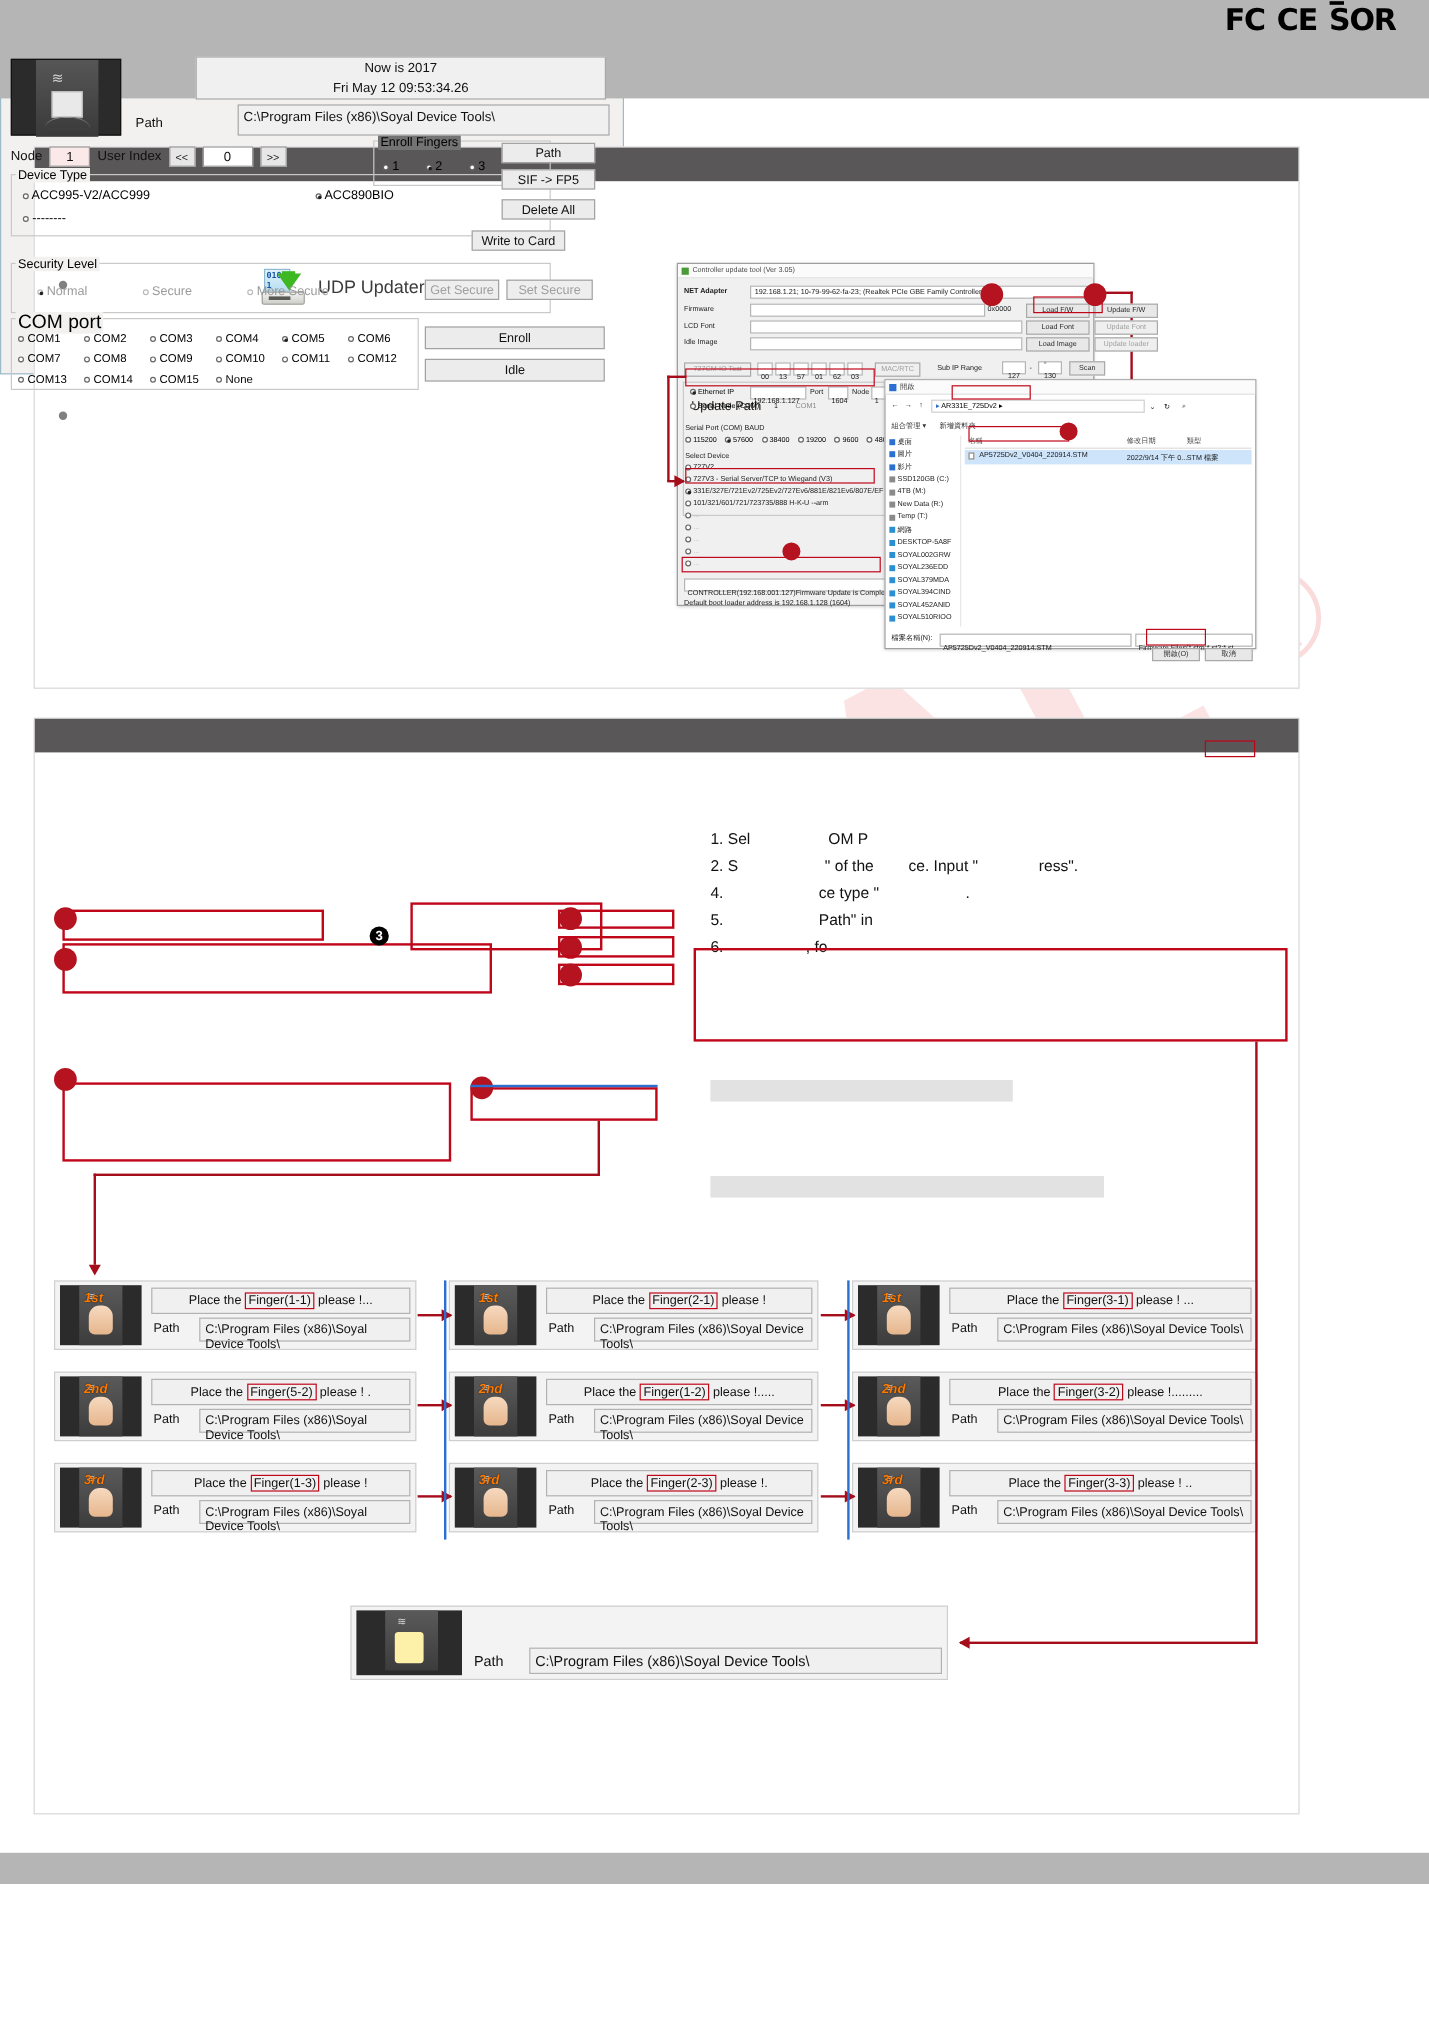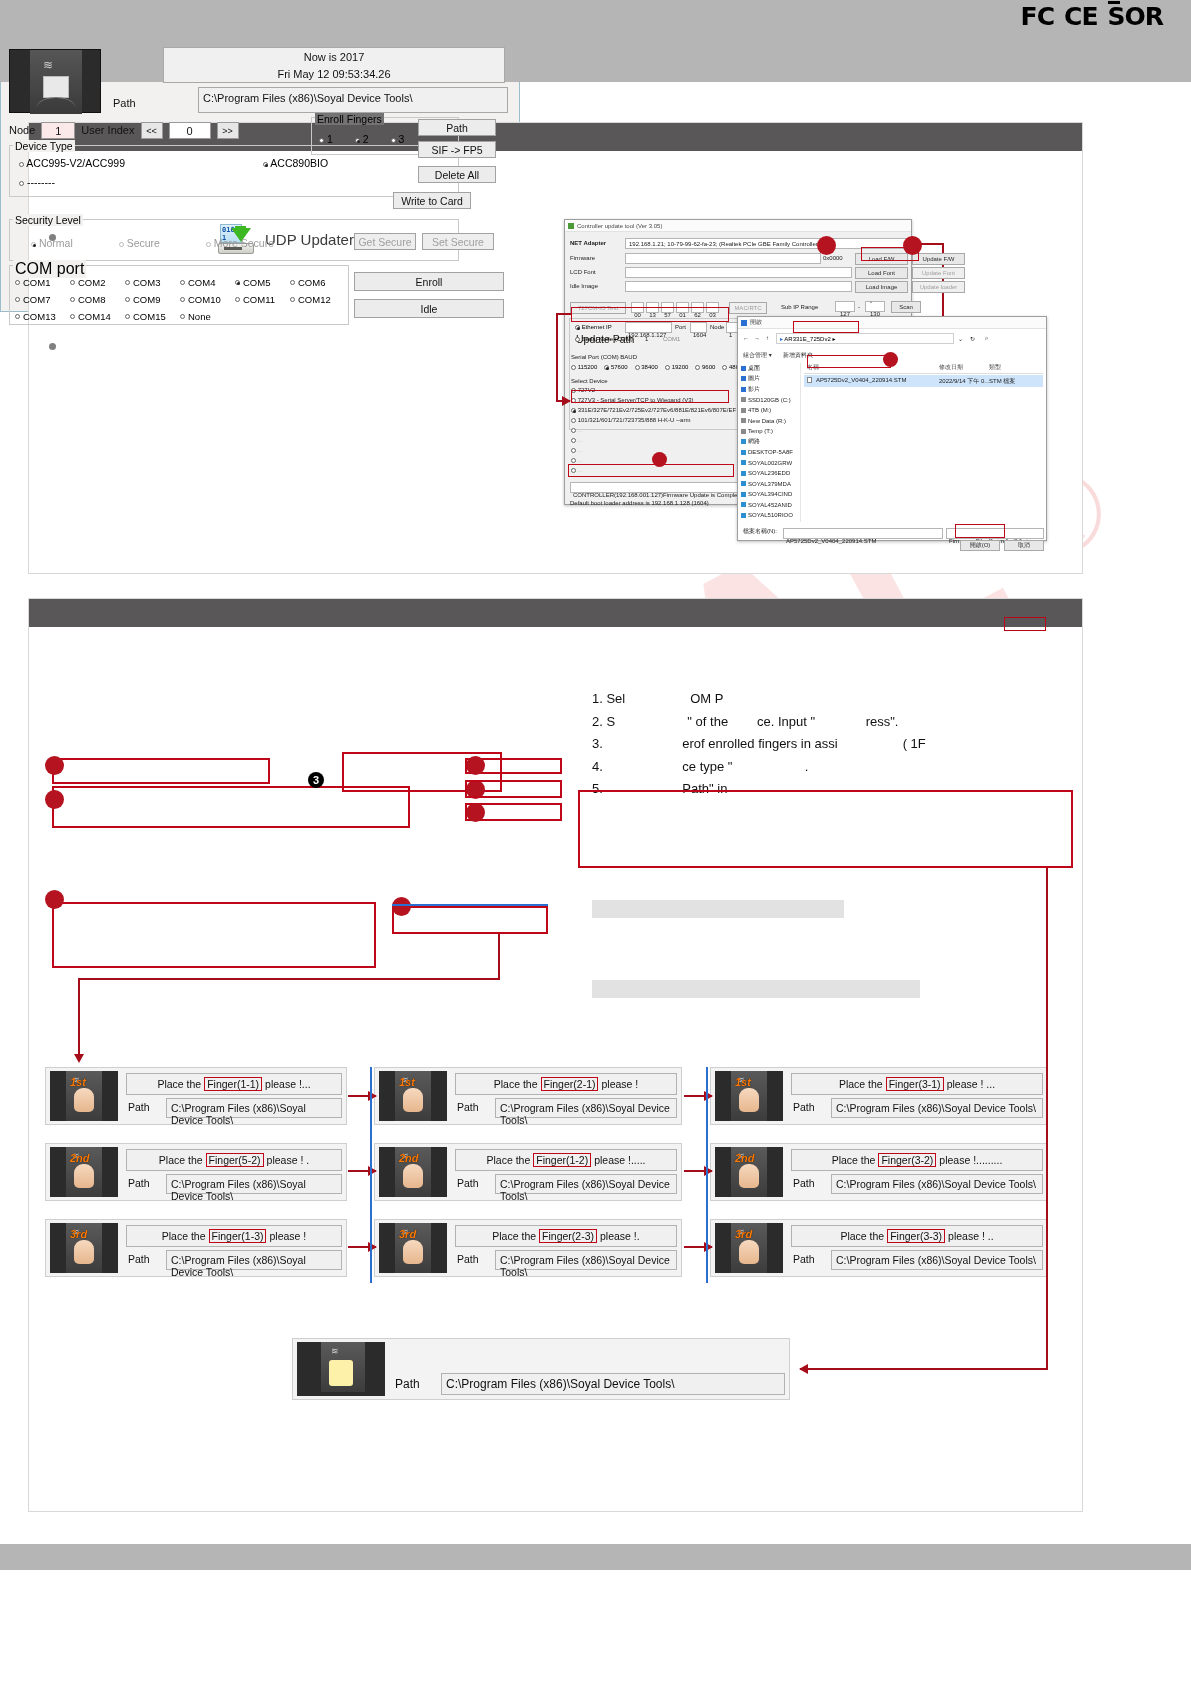--- a/index.html
+++ b/index.html
@@ -500,23 +500,23 @@
 <div class="dot" style="left:466px; top:803px;"></div>
 <div class="rbox" style="left:52px; top:902px; width:324px; height:66px;"></div>
 <div class="dot" style="left:45px; top:890px;"></div>
 <div class="rbox" style="left:392px; top:906px; width:156px; height:28px; border-color:#c0071a;"></div>
 <div class="dot" style="left:392px; top:897px;"></div>
 <div style="position:absolute; left:392px; top:904px; width:156px; height:2px; background:#2b6fd1;"></div>
 
 <div class="steps">
   <div class="ln">1. Sel                  OM P</div>
   <div class="ln">2. S                    " of the        ce. Input "              ress".</div>
-  <div class="ln">3.                      erof enrolled fingers in assi                  ( 1F</div>
   <div class="ln">4.                      ce type "                    .</div>
   <div class="ln">5.                      Path" in</div>
+  <div class="ln">6.                   , fo</div>
 </div>
 <div class="step-redbox"></div>
 <div class="gray-bar" style="left:592px; top:900px; width:252px; height:18px;"></div>
 <div class="gray-bar" style="left:592px; top:980px; width:328px; height:18px;"></div>
 
 <div class="rline" style="left:498px; top:934px; width:2px; height:46px;"></div>
 <div class="rline" style="left:78px; top:978px; width:422px; height:2px;"></div>
 <div class="arrow-d" style="left:78px; top:978px; height:76px;"></div>
 
 <div id="fp-grid">

